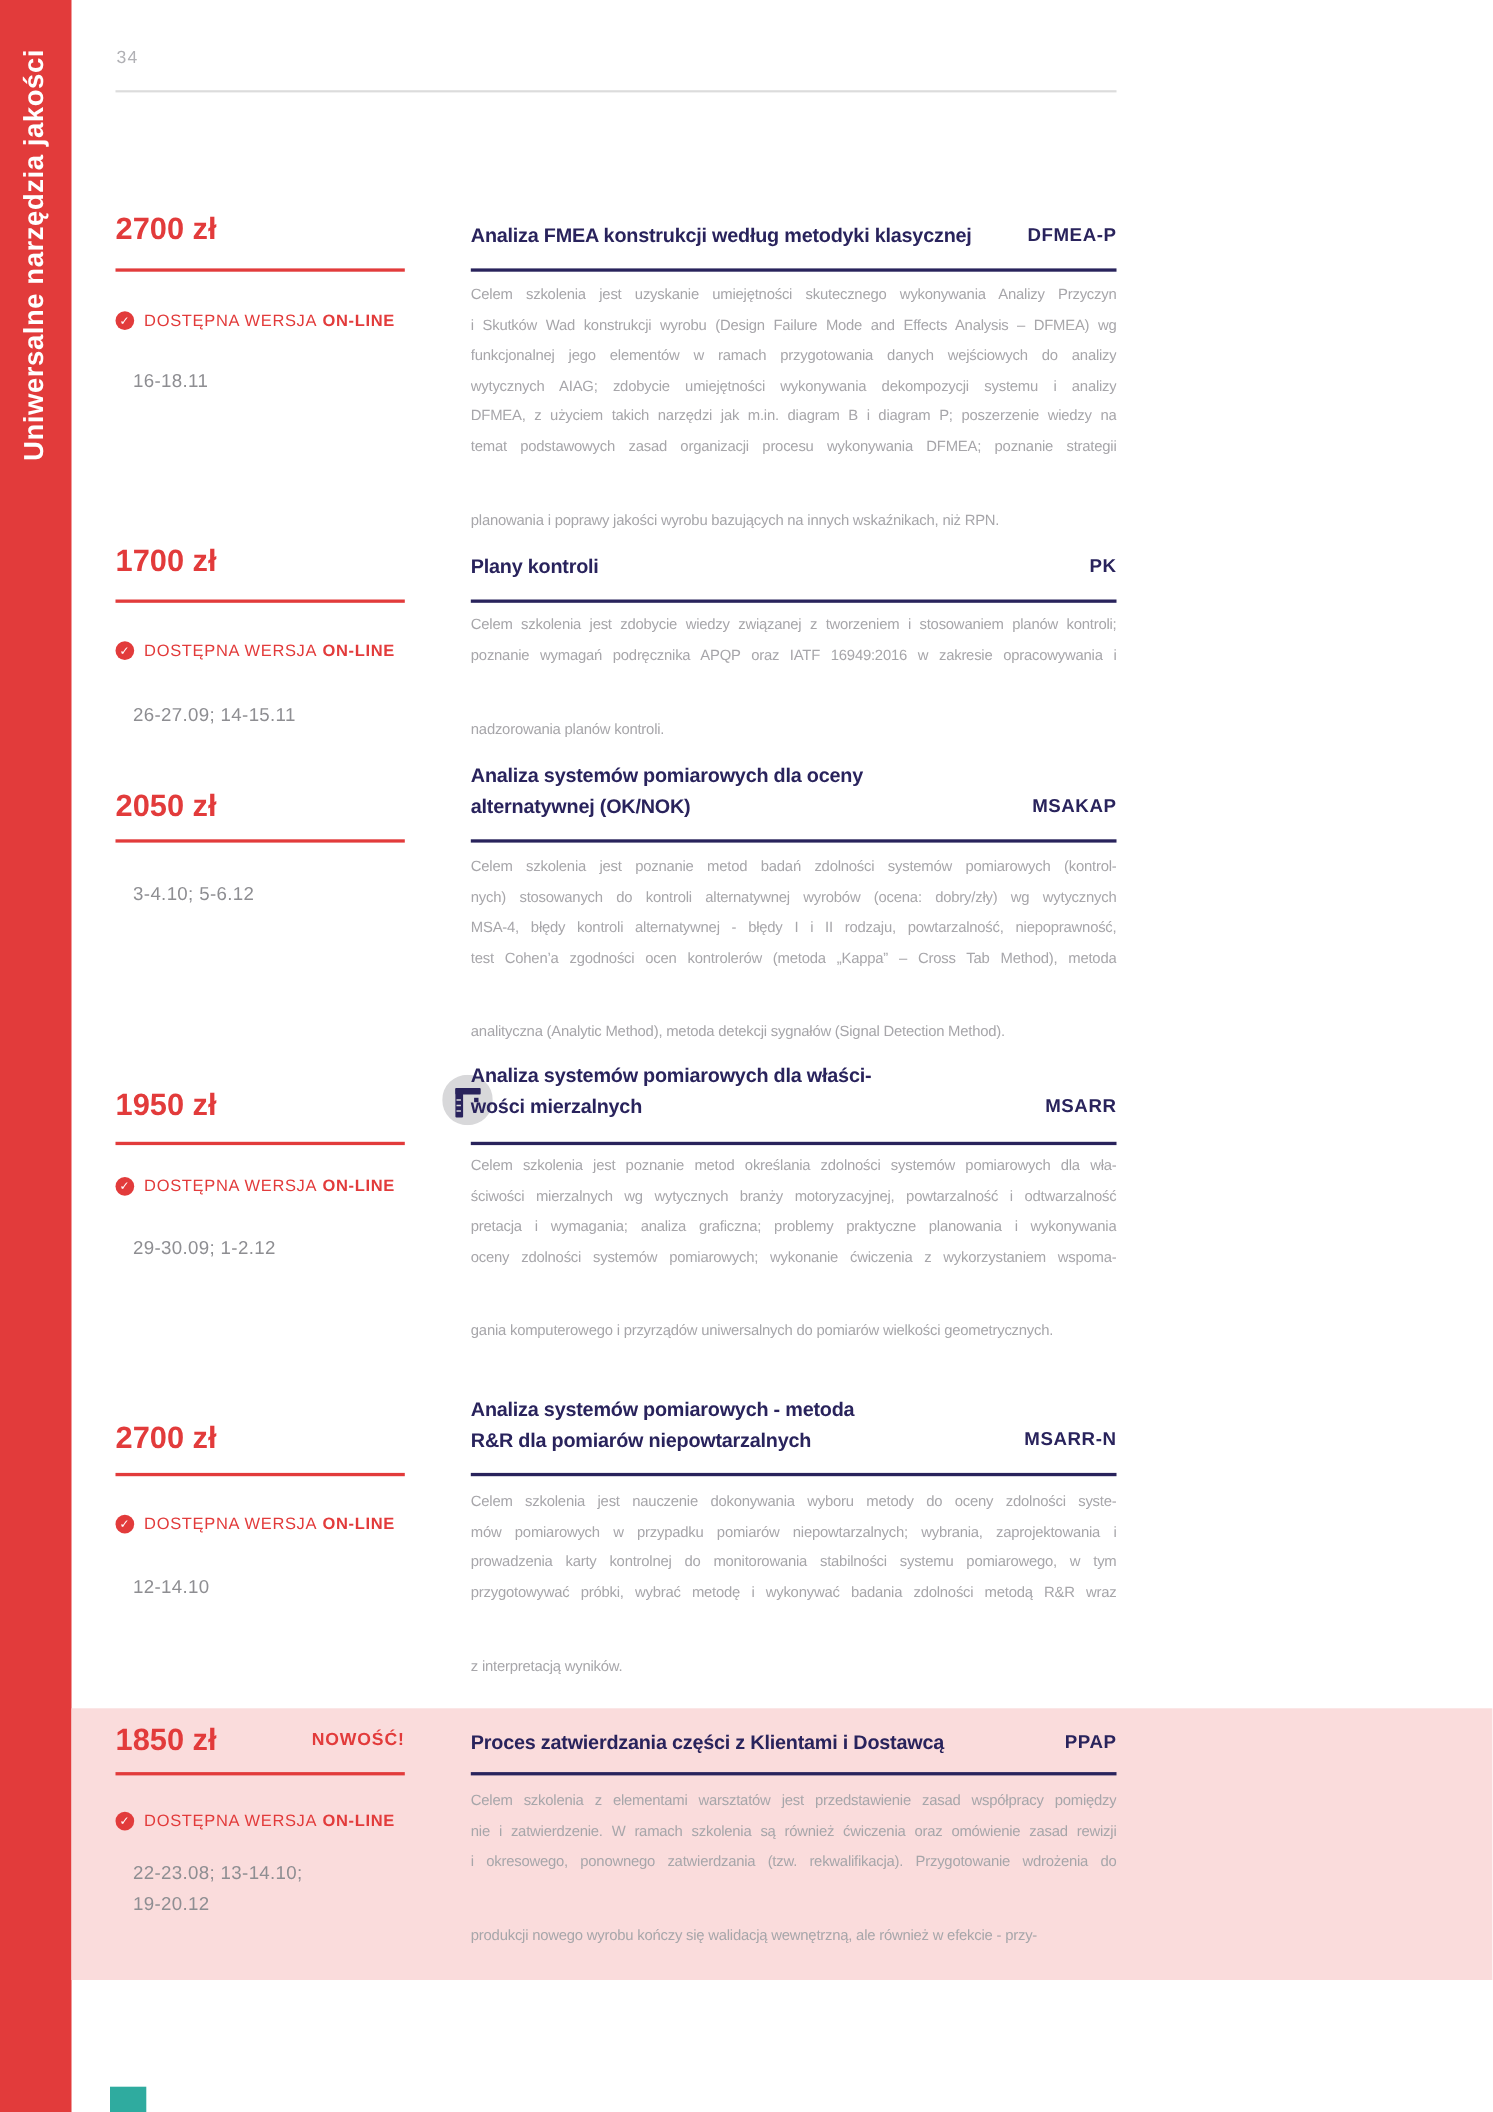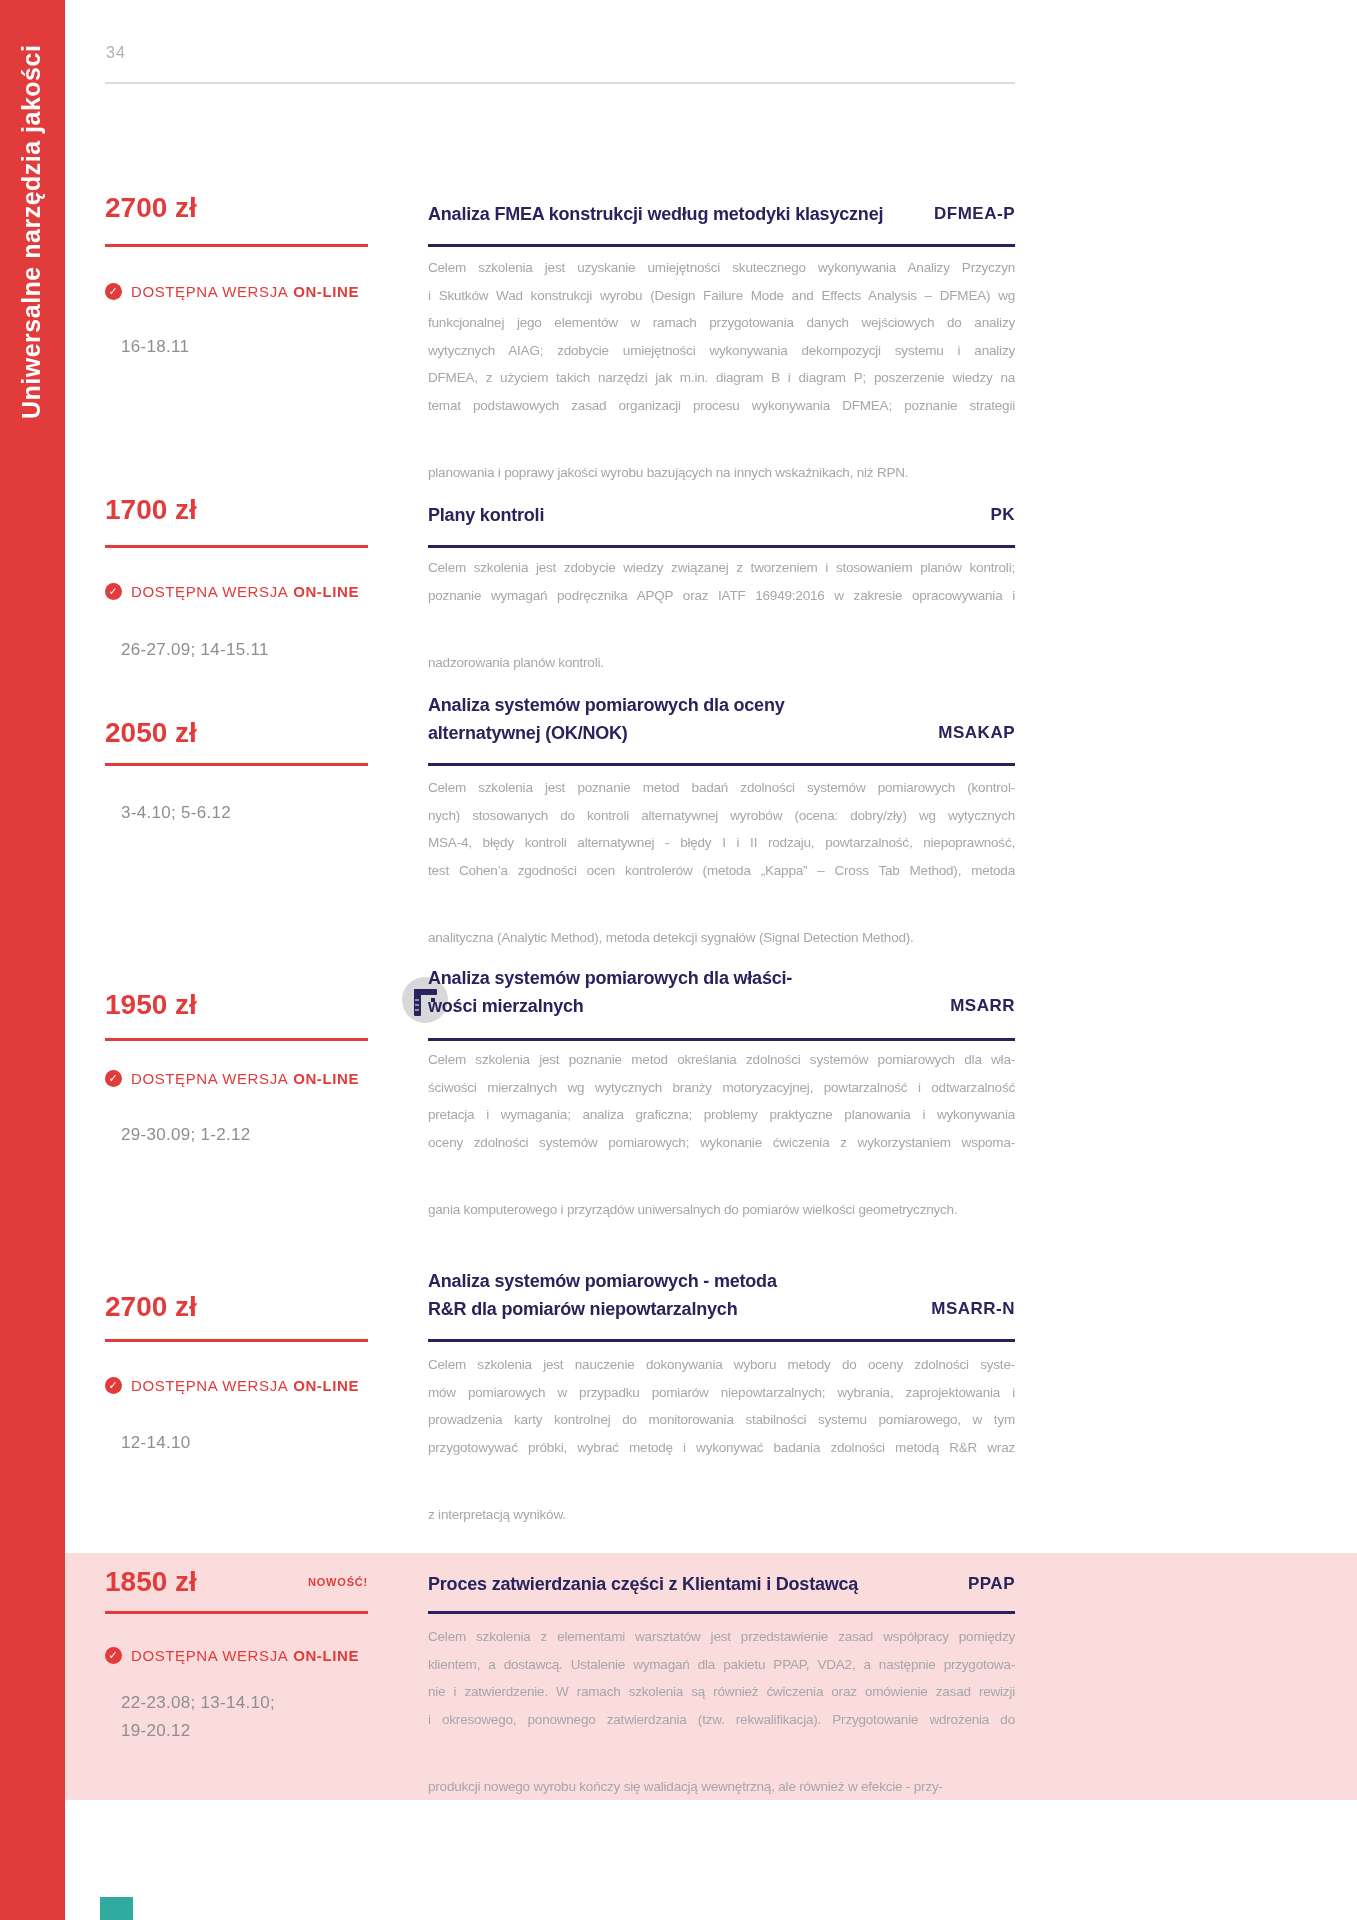--- a/index.html
+++ b/index.html
@@ -36,21 +36,21 @@
             align-items:flex-end;color:var(--navy);}
   .title{font-size:18px;font-weight:700;line-height:28px;letter-spacing:-.2px;white-space:nowrap;}
   .code{font-size:17px;font-weight:700;letter-spacing:.5px;line-height:28px;flex:0 0 auto;margin-left:12px;}
   .desc{position:absolute;left:428px;width:587px;font-size:13.5px;color:var(--desc_gray);
         line-height:27.5px;letter-spacing:-.2px;}
   .desc div{white-space:nowrap;text-align:justify;text-align-last:justify;overflow:hidden;}
   .desc div:last-child{text-align-last:left;margin-top:40px;}
   
   .pink-panel{position:absolute;left:65px;top:1553px;width:1292px;height:247px;background:var(--pink);}
   .nowosc{position:absolute;left:105px;width:263px;text-align:right;color:var(--red);
-          font-weight:800;font-size:11px;letter-spacing:.8px;line-height:26px;}
+          font-weight:800;font-size:16px;letter-spacing:.8px;line-height:26px;}
   .icon-circle{position:absolute;left:402px;top:977px;width:46px;height:46px;}
   .footer-accent{position:absolute;left:100px;top:1897px;width:33px;height:23px;background:var(--teal);}
 </style>
 </head>
 <body>
 
 <div class="page">
 
   <aside class="sidebar">
     <span class="sidebar-label">Uniwersalne narzędzia jakości</span>
@@ -219,21 +219,20 @@
       </div>
     <div class="titlebar" style="top:1570px">
       <div class="title">
           <div>Proces zatwierdzania części z Klientami i Dostawcą</div>
         </div>
       <span class="code">PPAP</span>
     </div>
     <div class="rule-navy" style="top:1611px"></div>
     <div class="desc" style="top:1623px">
         <div>Celem szkolenia z elementami warsztatów jest przedstawienie zasad współpracy pomiędzy</div>
-        <div>klientem, a dostawcą. Ustalenie wymagań dla pakietu PPAP, VDA2, a następnie przygotowa-</div>
         <div>nie i zatwierdzenie. W ramach szkolenia są również ćwiczenia oraz omówienie zasad rewizji</div>
         <div>i okresowego, ponownego zatwierdzania (tzw. rekwalifikacja). Przygotowanie wdrożenia do</div>
         <div>produkcji nowego wyrobu kończy się walidacją wewnętrzną, ale również w efekcie - przy-</div>
       </div>
   </section>
 
   <div class="footer-accent"></div>
 
 </div>
 

